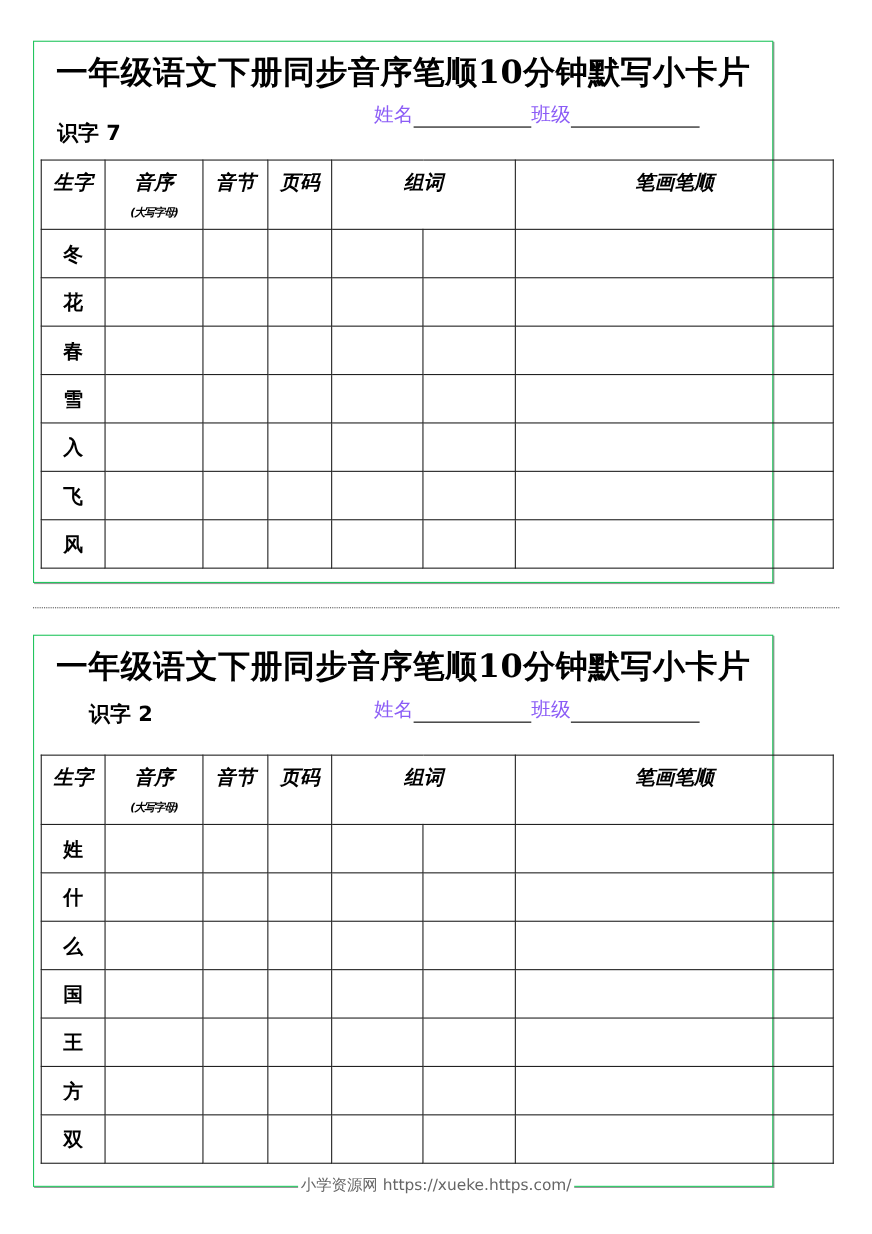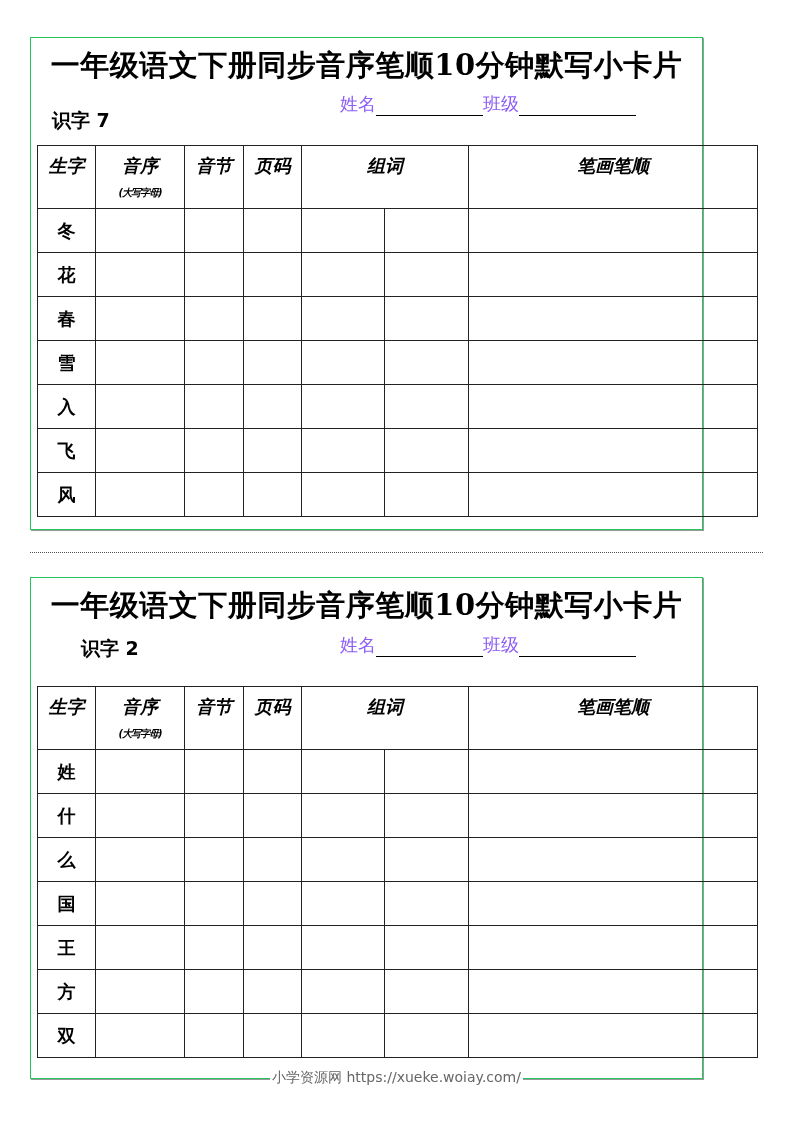--- a/index.html
+++ b/index.html
@@ -199,13 +199,13 @@
           <td></td>
           <td></td>
           <td></td>
           <td></td>
           <td></td>
         </tr>
   </tbody>
     </table>
 </div>
 
-<div class="watermark"><span>小学资源网 https://xueke.woiay.com/</span></div>
+<div class="watermark"><span>小学资源网 https://xueke.https.com/</span></div>
 
 </body></html>

